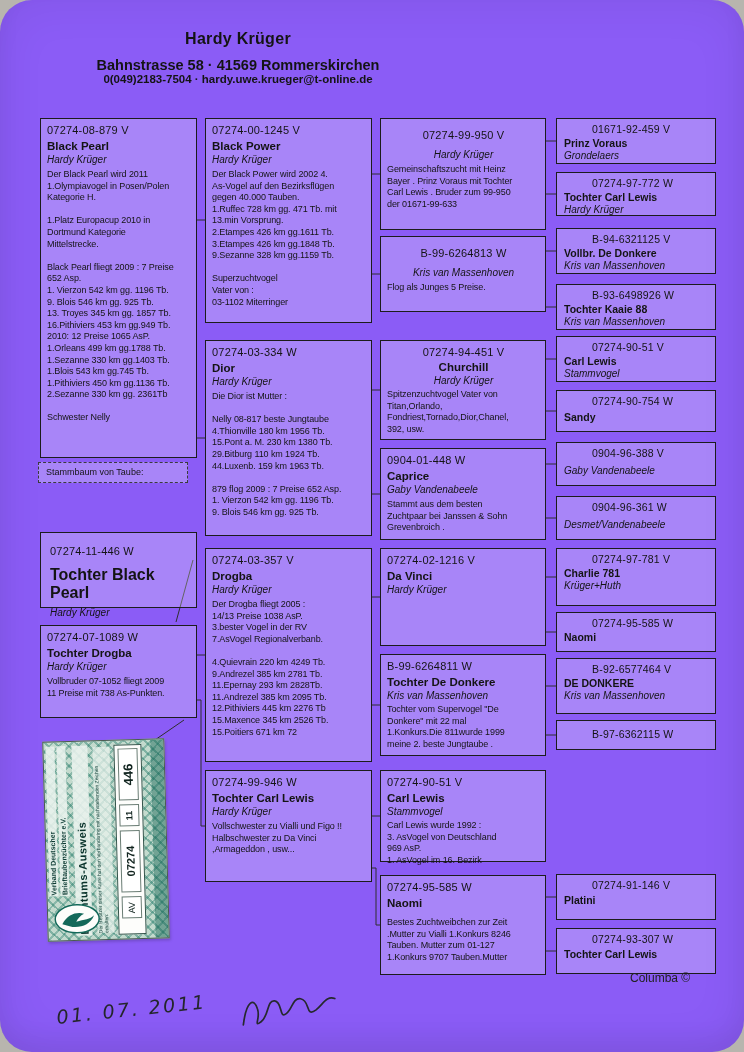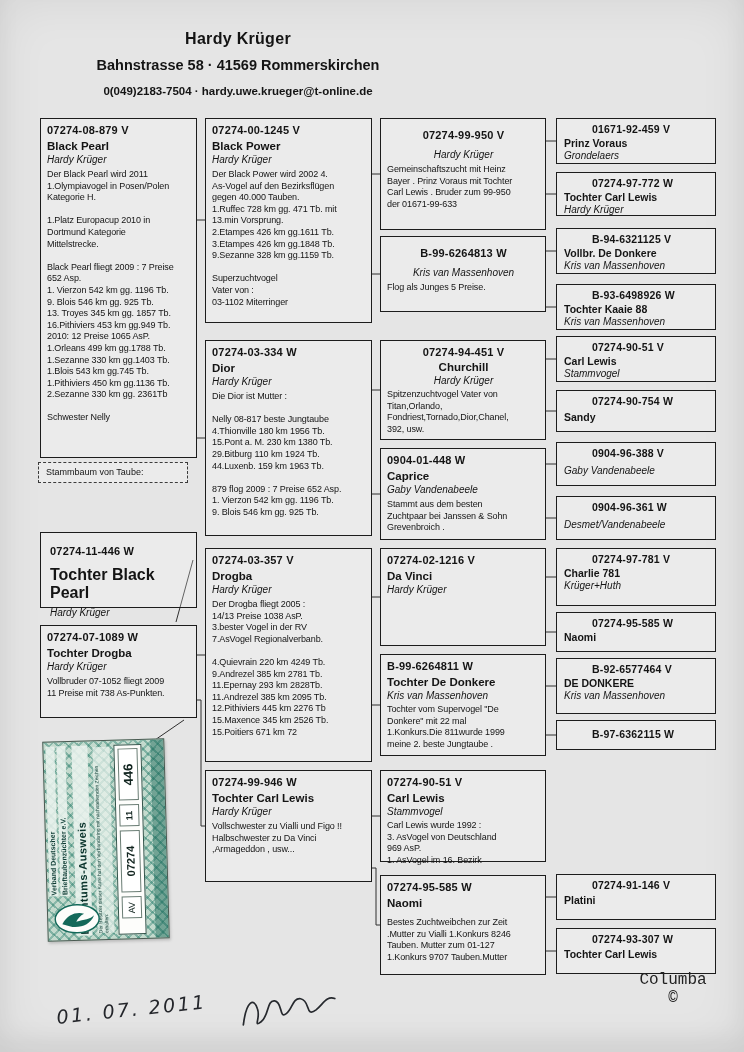--- a/index.html
+++ b/index.html
@@ -1,30 +1,31 @@
 <!DOCTYPE html>
 <html><head>
 <meta charset="utf-8">
 <style>
   * { margin:0; padding:0; box-sizing:border-box; }
   html,body { background:#b8b5ae; }
   body { font-family:"Liberation Sans", sans-serif; }
   .page {
     position:relative; width:744px; height:1052px; margin:0 auto;
-    background:#e5e5e5; overflow:hidden; color:#141414;
+    background:#8b5cf6; overflow:hidden; color:#141414;
     box-shadow: inset 0 0 50px rgba(0,0,0,.07), inset 0 -14px 22px rgba(0,0,0,.05);
+    border-radius: 32px;
   }
   .letterhead { position:absolute; left:73px; top:30px; width:330px; text-align:center; }
   .h-name    { font-size:16px; font-weight:bold; margin-bottom:9px; letter-spacing:.3px; }
-  .h-addr    { font-size:14.5px; font-weight:bold; margin-bottom:12px; }
+  .h-addr    { font-size:14.5px; font-weight:bold; }
   .h-contact { font-size:11.5px; font-weight:bold; }
 
   .wires { position:absolute; left:0; top:0; z-index:1; pointer-events:none; }
   .box  { position:absolute; z-index:2; border:1px solid #1c1c1c; padding:5px 5px 4px 6px; background:rgba(255,255,255,.25); }
-  .ring { font-size:11px; letter-spacing:.2px; margin-bottom:4px; white-space:nowrap;font-weight:bold; }
+  .ring { font-size:11px; letter-spacing:.2px; margin-bottom:4px; white-space:nowrap; }
   .bname{ font-size:11.5px; font-weight:bold; margin-bottom:2px; }
   .sub  { font-size:10px; font-style:italic; margin-bottom:3px; }
   .body { font-size:9px; line-height:11.6px; white-space:pre-line; margin-top:4px; letter-spacing:-.1px; }
 
   .c1 { left:40px;  width:157px; }
   .c2 { left:205px; width:167px; }
   .c3 { left:380px; width:166px; }
   .g4 { left:556px; width:160px; padding:4px 5px 3px 7px; }
   .g4 .ring { font-size:10.5px; margin-bottom:2px;padding-left:28px; }
   .g4 .bname{ font-size:10.5px; margin-bottom:1px; }
@@ -75,21 +76,21 @@
   }
   .num { border:1px solid #6a7d74; width:20px; text-align:center; color:#10231e;
          display:flex; align-items:center; justify-content:center; background:#fff; }
   .n-num  { height:52px; font-size:13px; font-weight:bold; }
   .n-year { height:22px; font-size:9px;  font-weight:bold; }
   .n-club { height:62px; font-size:11px; font-weight:bold; }
   .n-av   { height:22px; font-size:9px; }
   .card-bird { position:absolute; left:6px; bottom:6px; }
 
   .columba { position:absolute; z-index:2; left:630px; top:971px; width:86px;
-             text-align:center; font-size:16px; color:#222;font-family:Liberation Mono, monospace; }
+             text-align:left; font-size:12px; color:#222; }
   .hand-date {
     position:absolute; z-index:3; left:56px; top:996px; width:190px;
     font-family:"DejaVu Sans", sans-serif; font-style:italic; font-size:19px;
     letter-spacing:2.5px; color:#24262b; transform:rotate(-6deg);
   }
   .hand-sign { position:absolute; z-index:3; left:236px; top:985px; transform:rotate(-7deg); }
 </style>
 </head>
 <body>
 

